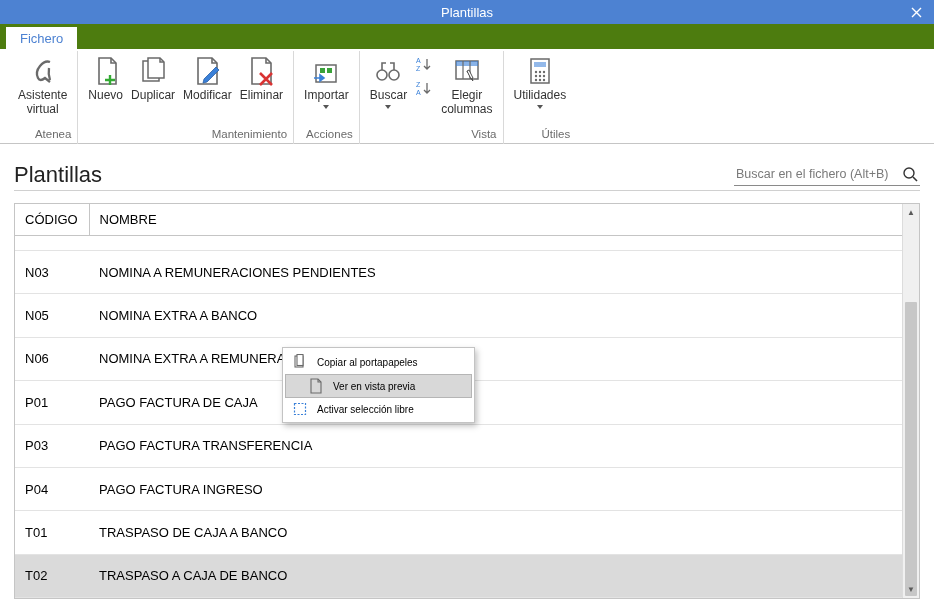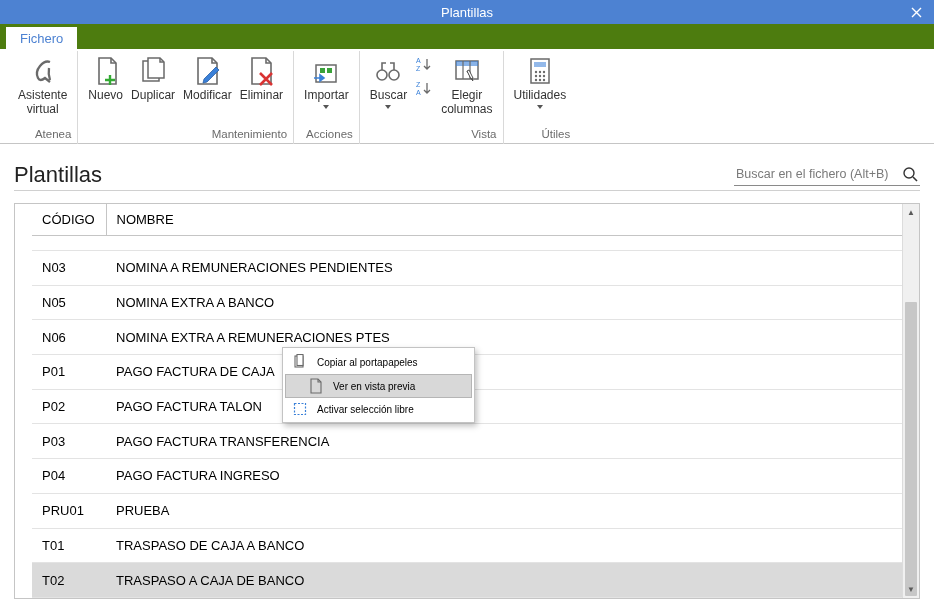--- a/index.html
+++ b/index.html
@@ -164,21 +164,20 @@
     cursor: pointer;
   }
 
   
   .grid-wrap {
     margin-top: 12px;
     position: relative;
     border: 1px solid #c5c5c5;
     height: 396px;
     display: flex;
-    justify-content: flex-end;
   }
   .grid-scroll { position: absolute; right: 0; top: 0; bottom: 0; width: 17px; background: #f0f0f0; border-left: 1px solid #dcdcdc;}
   .grid-scroll .thumb { position:absolute; left:2px; right:2px; top:98px; bottom:2px; background:#c7c7c7; border-radius:1px;}
   .grid-scroll .arrow { position:absolute; left:0; right:0; height:17px; display:flex; align-items:center; justify-content:center; color:#5a5a5a; font-size:8px;}
   .grid-scroll .arrow.up { top:0; }
   .grid-scroll .arrow.down { bottom:0; }
 
   table.grid {
     border-collapse: collapse;
     width: calc(100% - 17px);
@@ -444,34 +443,26 @@
           </tr>
           <tr>
             <td class="col-codigo">N06</td>
             <td>NOMINA EXTRA A REMUNERACIONES PTES</td>
           </tr>
           <tr>
             <td class="col-codigo">P01</td>
             <td>PAGO FACTURA DE CAJA</td>
           </tr>
           <tr>
-            <td class="col-codigo">P02</td>
-            <td>PAGO FACTURA TALON</td>
-          </tr>
-          <tr>
             <td class="col-codigo">P03</td>
             <td>PAGO FACTURA TRANSFERENCIA</td>
           </tr>
           <tr>
             <td class="col-codigo">P04</td>
             <td>PAGO FACTURA INGRESO</td>
-          </tr>
-          <tr>
-            <td class="col-codigo">PRU01</td>
-            <td>PRUEBA</td>
           </tr>
           <tr>
             <td class="col-codigo">T01</td>
             <td>TRASPASO DE CAJA A BANCO</td>
           </tr>
           <tr class="selected">
             <td class="col-codigo">T02</td>
             <td>TRASPASO A CAJA DE BANCO</td>
           </tr>
         </tbody>

